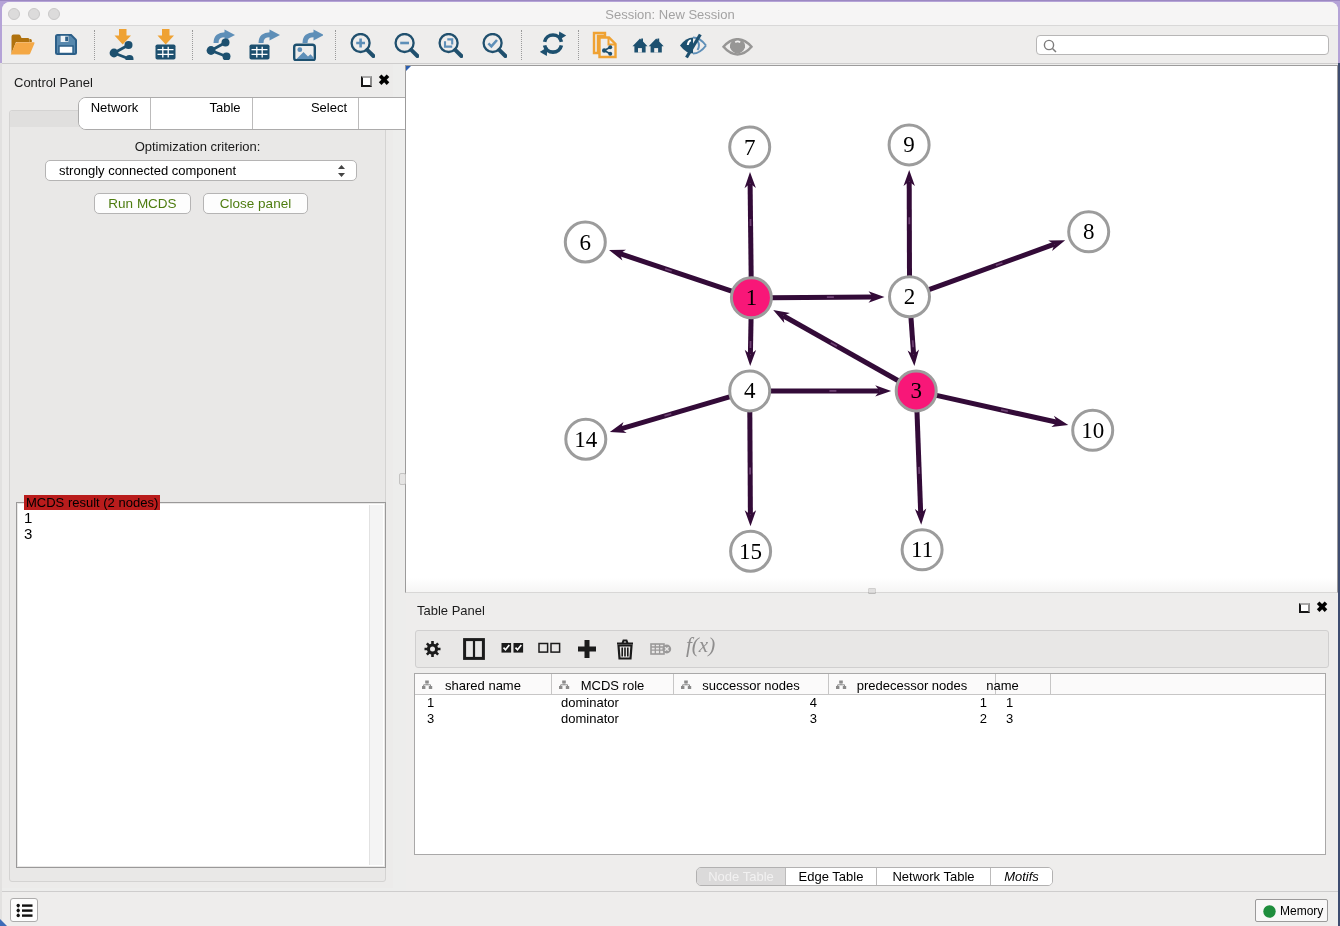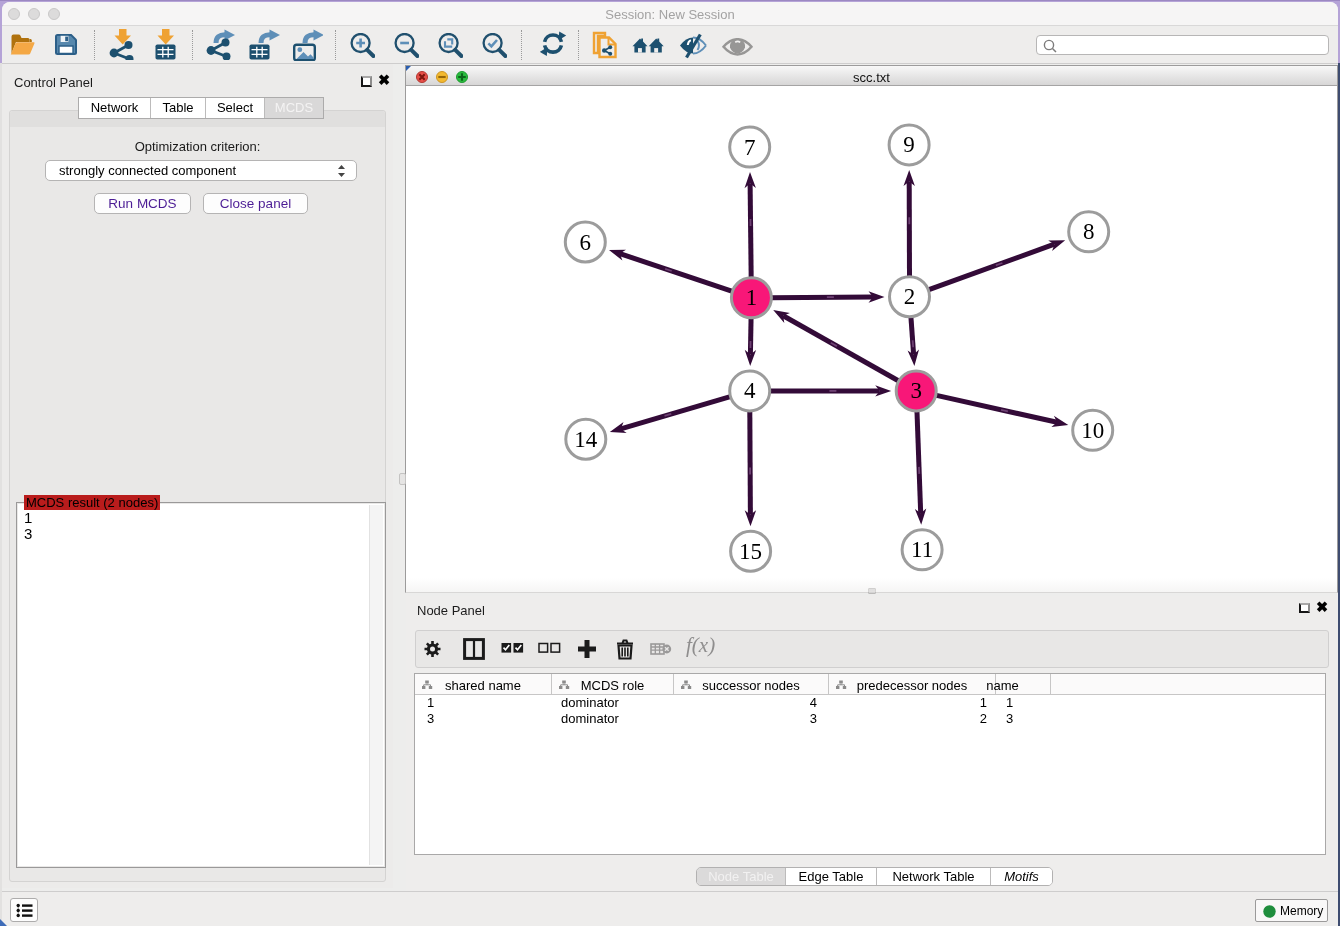--- a/index.html
+++ b/index.html
@@ -16,27 +16,27 @@
 .sep { position:absolute; top:3px; height:30px; width:0; border-left:1px dotted #9a9a9a; }
 .ticon { position:absolute; top:3px; }
 .searchbox { position:absolute; left:1034px; top:8px; width:293px; height:20px; background:#fff; border:1px solid #b7b6b6; border-radius:4px; }
 
 .cpanel { position:absolute; left:0; top:62px; width:391px; height:824px; background:#ecebea; }
 .cp-title { position:absolute; left:12px; top:11px; font-size:13px; color:#1c1c1c; }
 .cp-float { position:absolute; left:359px; top:12px; width:11px; height:10.5px; border:2px solid #161616; border-top-color:#a9a8a8; border-right-color:#8c8b8b; background:#fff; }
 .cp-close { position:absolute; left:376px; top:8px; font-size:14.5px; color:#000; font-weight:bold; }
 .cp-content { position:absolute; left:7px; top:46px; width:377px; height:772px; background:#e9e8e7; border:1px solid #d4d3d2; border-radius:3px; }
 .cp-strip { position:absolute; left:0px; top:0px; width:100%; height:16px; background:#e0dfde; border-radius:3px 3px 0 0; }
-.tabs { position:absolute; left:76px; top:33px; height:22px; display:flex; border:1px solid #acabab; border-radius:0; overflow:hidden; background:#fff; }
+.tabs { position:absolute; left:76px; top:33px; height:33px; display:flex; border:1px solid #acabab; border-radius:8px; overflow:hidden; background:#fff;gap:47px; }
 .tab { font-size:13px; color:#000; padding:2px 0 0 0; text-align:center; border-right:1px solid #bcbbbb; background:#fff; height:100%; }
 .tab:last-child { border-right:none; }
 .tab.sel { background:#d9d8d8; color:#f4f3f3; }
 .opt-label { position:absolute; left:0; top:28px; width:100%; text-align:center; font-size:13px; color:#1a1a1a; }
 .combo { position:absolute; left:35px; top:49px; width:312px; height:21px; background:#fff; border:1px solid #b5b4b4; border-radius:5px; font-size:13px; color:#000; padding:2px 0 0 13px; }
-.btn { position:absolute; top:82px; height:21px; background:#fdfdfd; border:1px solid #b5b4b4; border-radius:5px; font-size:13.5px; color:#4c1d95; text-align:center; padding-top:2px; }
+.btn { position:absolute; top:82px; height:21px; background:#fdfdfd; border:1px solid #b5b4b4; border-radius:5px; font-size:13.5px; color:#4d7c0f; text-align:center; padding-top:2px; }
 .groupbox { position:absolute; left:6px; top:391px; width:370px; height:366px; border:1px solid #9a9999; }
 .gb-label { position:absolute; left:7px; top:-8px; background:#b91c1c; font-size:13px; padding:0 2px; color:#000; }
 .gb-white { position:absolute; left:1px; top:1px; right:1px; bottom:1px; background:#fff; font-size:15px; color:#000; }
 .gb-scroll { position:absolute; right:1px; top:1px; bottom:1px; width:14px; background:#f4f4f4; border-left:1px solid #e2e2e2; }
 
 .netframe { position:absolute; left:403px; top:63px; width:933px; height:528px; border:1px solid #9c9b9b; border-bottom-color:#d8d7d6; background:#fff; }
 .net-titlebar { position:absolute; left:0; top:0; width:100%; height:20px; background:linear-gradient(#f8f8f8,#d7d6d6); border-bottom:1px solid #a5a4a4; }
 .net-title { position:absolute; top:4px; width:100%; text-align:center; font-size:13px; color:#111; }
 .light { position:absolute; top:4.5px; width:12px; height:12px; border-radius:50%; font-size:10.5px; line-height:12.5px; text-align:center; font-weight:bold; }
 .canvas { position:absolute; left:0; top:21px; width:931px; height:505px; background:#fff; }
@@ -242,38 +242,20 @@
       <div class="tab" style="width:55px;">Table</div>
       <div class="tab" style="width:59px;">Select</div>
       <div class="tab sel" style="width:58px;">MCDS</div>
     </div>
   </div>
 
   <div class="netframe">
     <svg width="5" height="5" viewBox="0 0 5 5" style="position:absolute;left:0;top:0;z-index:4;">
         <path d="M0 0 L5 0 L0 5 Z" fill="#2b5fb0"></path>
       </svg>
-      <div class="net-titlebar">
-      <div class="light" style="left:9.8px; background:#e8504a; border:1px solid #b23730;">
-          <svg width="10" height="10" viewBox="0 0 10 10" style="position:absolute;left:0;top:0;">
-            <path d="M2.3 2.3 L7.7 7.7 M7.7 2.3 L2.3 7.7" stroke="#7e150e" stroke-width="2.1"></path>
-          </svg>
-        </div>
-      <div class="light" style="left:29.8px; background:#f3b930; border:1px solid #cd9524;">
-          <svg width="10" height="10" viewBox="0 0 10 10" style="position:absolute;left:0;top:0;">
-            <path d="M1.3 5 H8.7" stroke="#95660a" stroke-width="2.1"></path>
-          </svg>
-        </div>
-      <div class="light" style="left:49.8px; background:#29bc3e; border:1px solid #1f9a31;">
-          <svg width="10" height="10" viewBox="0 0 10 10" style="position:absolute;left:0;top:0;">
-            <path d="M5 1.2 V8.8 M1.2 5 H8.8" stroke="#0c641a" stroke-width="2.1"></path>
-          </svg>
-        </div>
-      <div class="net-title">scc.txt</div>
-    </div>
     <div class="canvas" id="canvas"><div style="position:absolute;left:0;bottom:0;width:100%;height:14px;background:linear-gradient(rgba(238,237,236,0),rgba(238,237,236,0.55));z-index:3;"></div>
 <svg width="932" height="506" viewBox="0 0 932 506">
 <line x1="345.2" y1="192.3" x2="344.1" y2="96.6" stroke="#330b38" stroke-width="5"></line>
 <path d="M344.0 85.1 L349.9 101.0 L344.1 96.6 L338.5 101.2 Z" fill="#330b38"></path>
 <line x1="327.9" y1="204.9" x2="213.9" y2="166.6" stroke="#330b38" stroke-width="5"></line>
 <path d="M203.0 163.0 L220.0 162.7 L213.9 166.6 L216.4 173.5 Z" fill="#330b38"></path>
 <line x1="363.9" y1="210.7" x2="467.0" y2="210.0" stroke="#330b38" stroke-width="5"></line>
 <path d="M478.5 209.9 L462.5 215.7 L467.0 210.0 L462.5 204.3 Z" fill="#330b38"></path>
 <line x1="345.1" y1="229.3" x2="344.4" y2="267.4" stroke="#330b38" stroke-width="5"></line>
 <path d="M344.2 278.9 L338.7 262.8 L344.4 267.4 L350.1 263.0 Z" fill="#330b38"></path>
@@ -330,21 +312,21 @@
 <text x="516.1" y="470.3" text-anchor="middle" font-family="Liberation Serif, serif" font-size="23" fill="#000">11</text>
 <circle cx="179.8" cy="352.2" r="20" fill="#ffffff" stroke="#9c9c9c" stroke-width="3"></circle>
 <text x="179.8" y="359.7" text-anchor="middle" font-family="Liberation Serif, serif" font-size="23" fill="#000">14</text>
 <circle cx="344.6" cy="464.2" r="20" fill="#ffffff" stroke="#9c9c9c" stroke-width="3"></circle>
 <text x="344.6" y="471.7" text-anchor="middle" font-family="Liberation Serif, serif" font-size="23" fill="#000">15</text>
 </svg>
 </div>
   </div>
 
   <div class="tpanel">
-    <div class="tp-title">Node Panel</div>
+    <div class="tp-title">Table Panel</div>
     <div class="tp-float"></div>
     <div class="tp-close">✖</div>
     <div class="tp-toolbar" id="tptoolbar">
         <svg style="position:absolute;left:6px;top:7px;" width="21" height="22" viewBox="0 0 21 22">
           <g fill="#1b1b1b">
             <circle cx="10.5" cy="11" r="5.6"></circle>
 <g stroke="#1b1b1b" stroke-width="2.6">
 <path d="M10.5 3 V19 M2.5 11 H18.5 M4.85 5.35 L16.15 16.65 M16.15 5.35 L4.85 16.65"></path>
             </g>
           </g>

